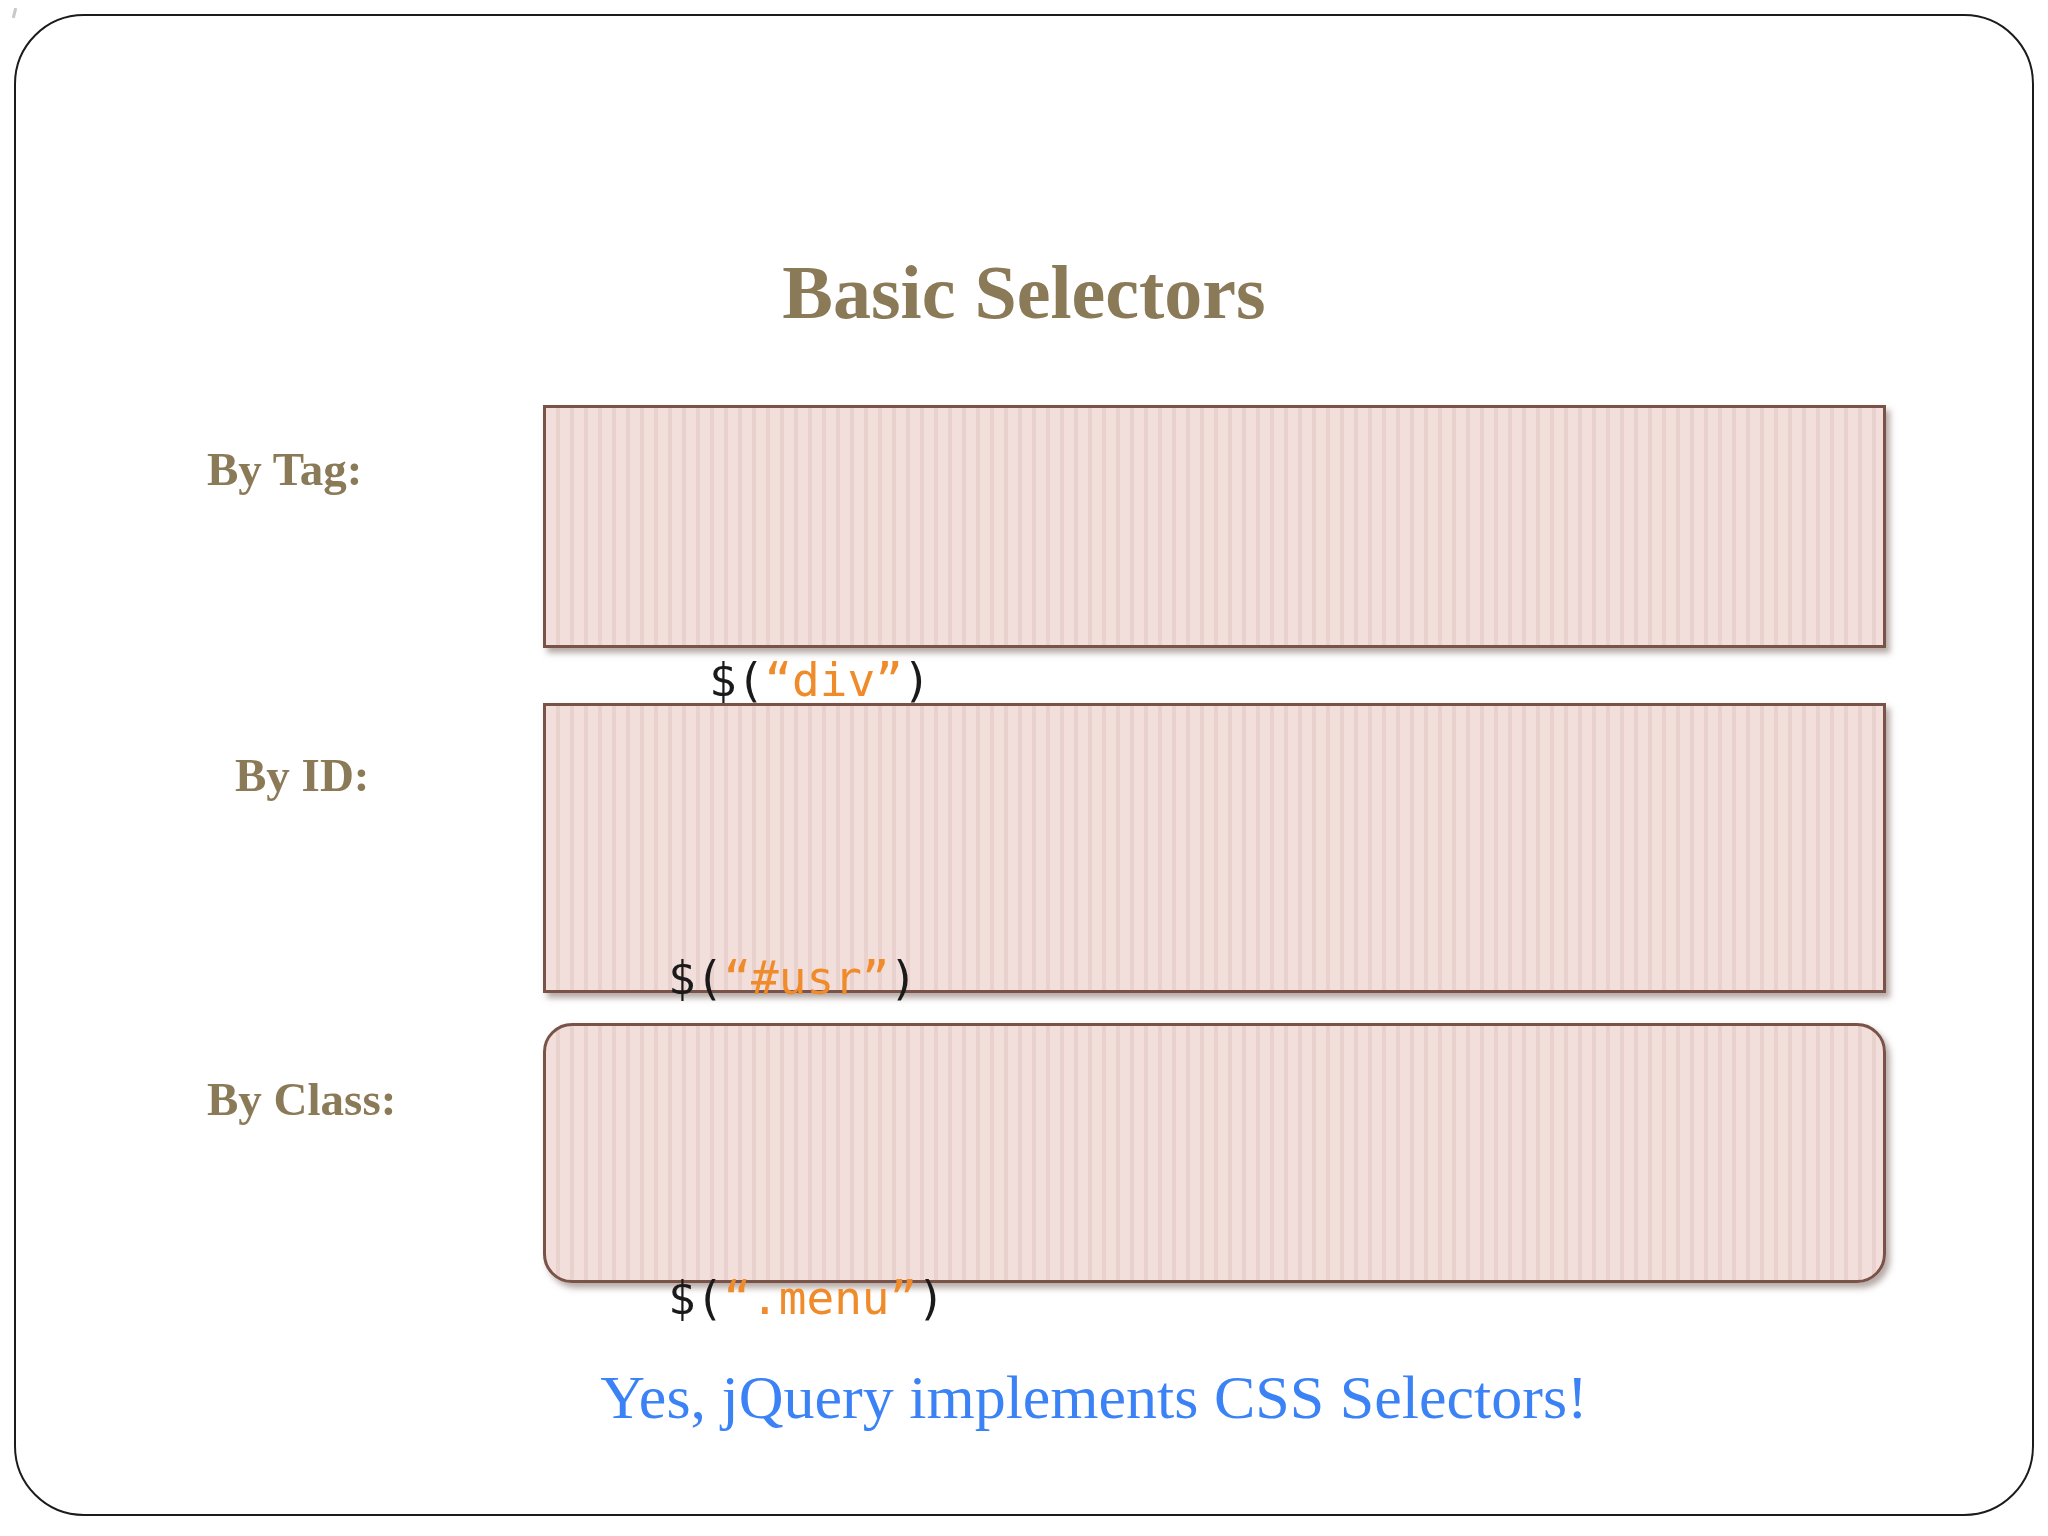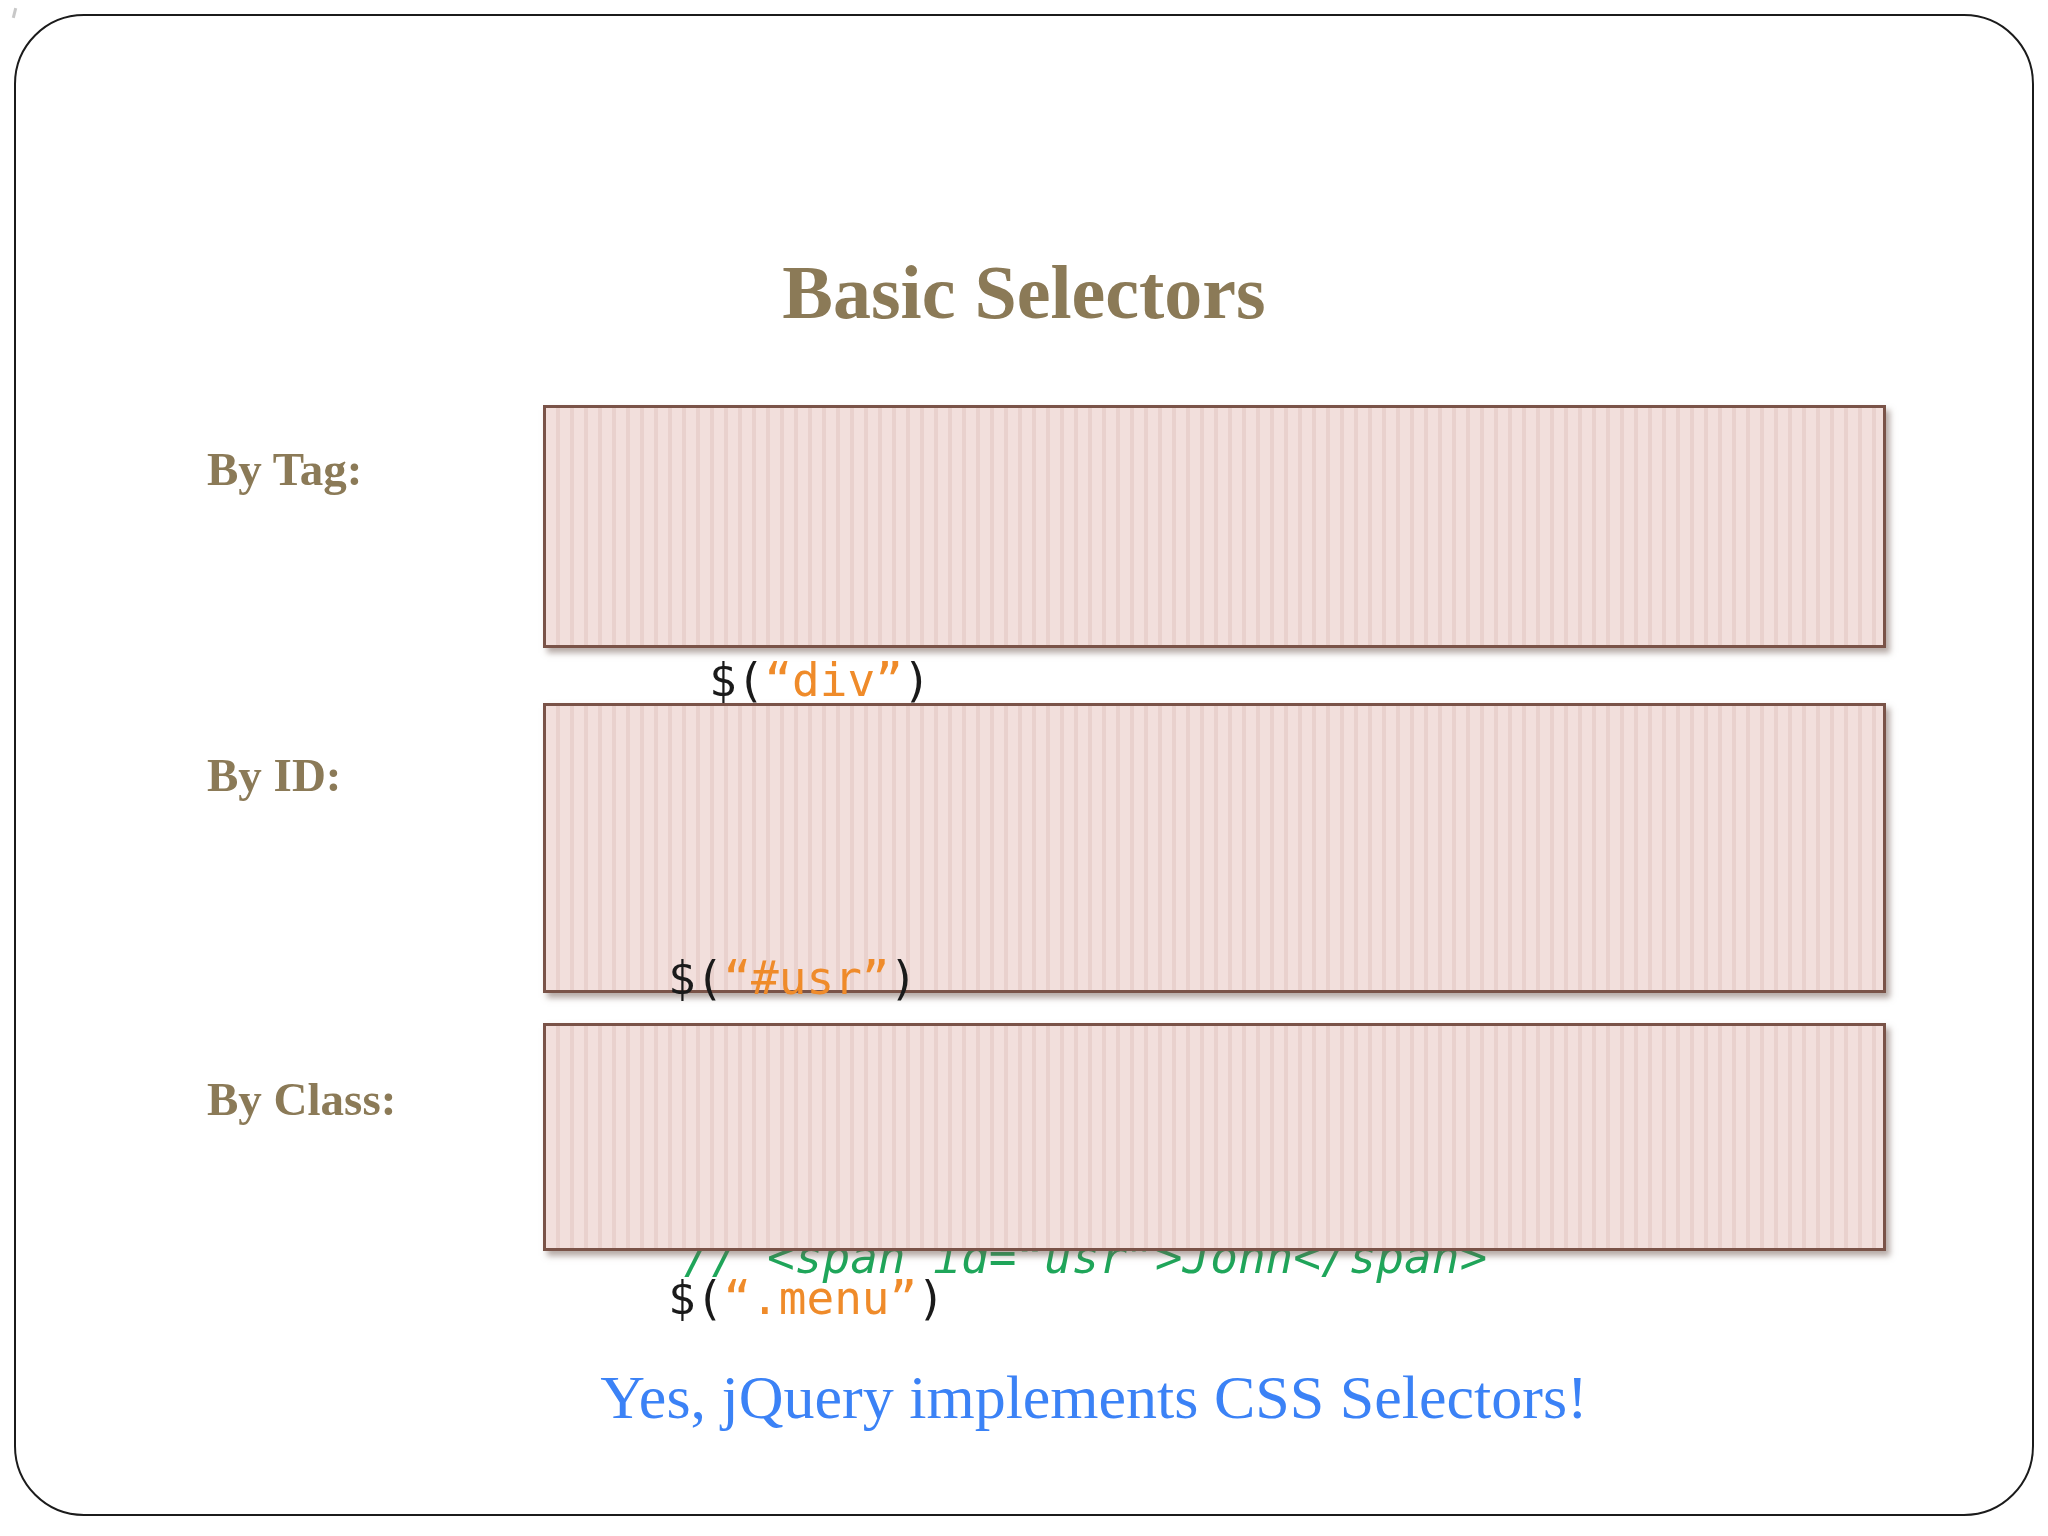--- a/index.html
+++ b/index.html
@@ -46,39 +46,39 @@
     letter-spacing: 0px;
   }
   .row-label {
     position: absolute;
     left: 207px;
     font-size: 47px;
     font-weight: bold;
     color: #8b7a57;
   }
   .label-tag   { top: 442px; }
-  .label-id    { top: 748px; }
+  .label-id    { top: 748px; margin-left: 28px; }
   .label-class { top: 1072px; }
 
   .code-box {
     position: absolute;
     left: 543px;
     width: 1343px;
     box-sizing: border-box;
     border: 3px solid #7a5348;
     background: repeating-linear-gradient(
       90deg,
       #f2dfdc 0px, #f2dfdc 10px,
       #e9d1cd 10px, #e9d1cd 14px
     );
     box-shadow: 4px 5px 6px rgba(110, 85, 78, 0.5);
   }
   .box-tag   { top: 405px;  height: 243px; padding-left: 41px; }
   .box-id    { top: 703px;  height: 290px; }
-  .box-class { top: 1023px; height: 228px; }
+  .box-class { top: 1023px; height: 260px; border-radius: 29px; }
 
   .code-content {
     padding: 40px 0 0 122px;
     font-family: "DejaVu Sans Mono", monospace;
     font-size: 46px;
     line-height: 93px;
     white-space: pre;
   }
   .code-main {
     color: #1a1a1a;

